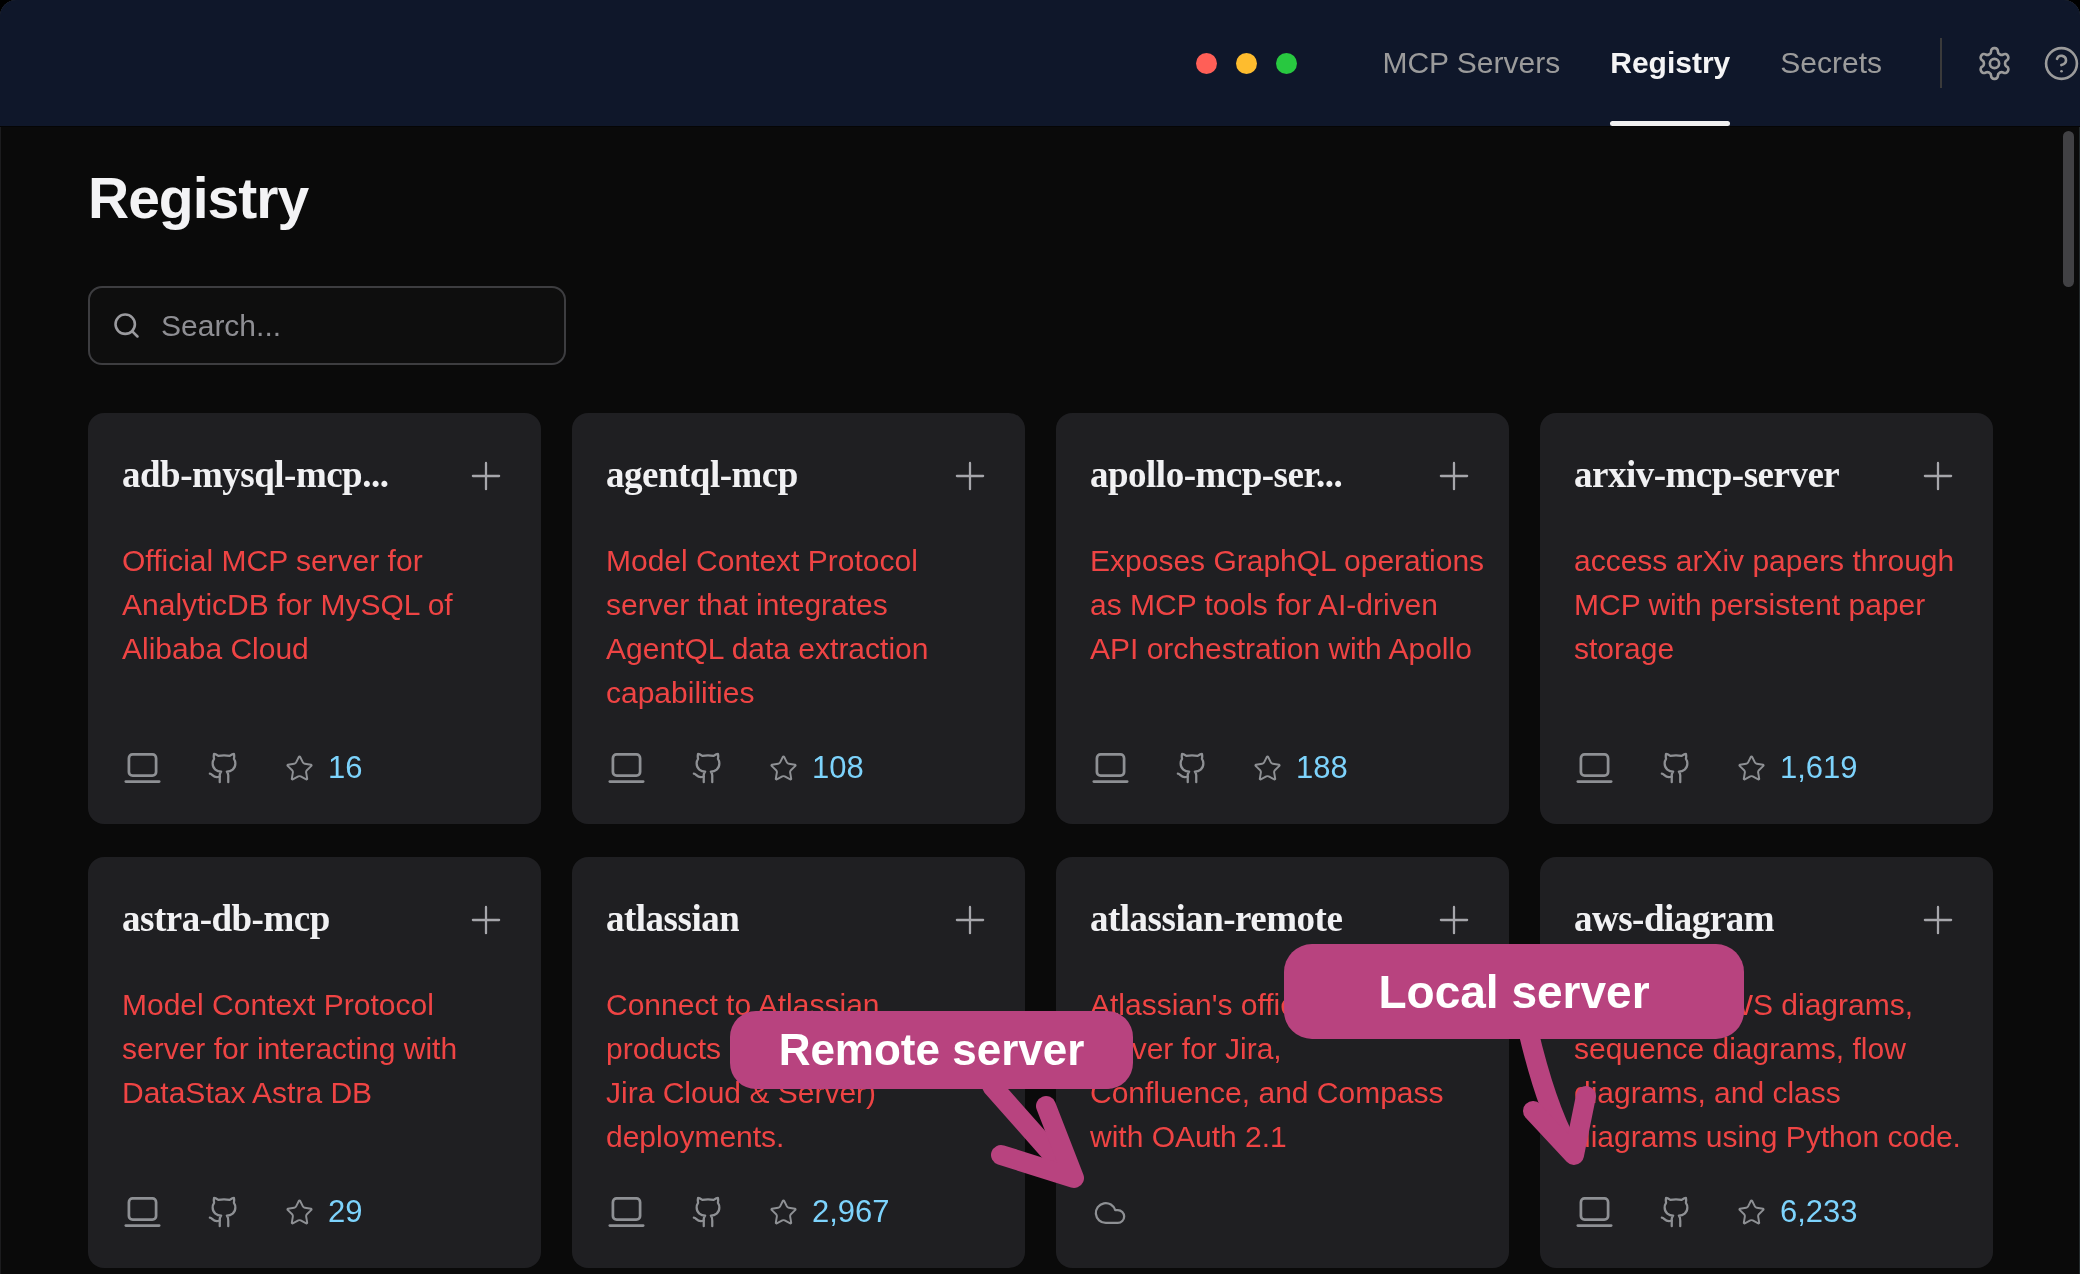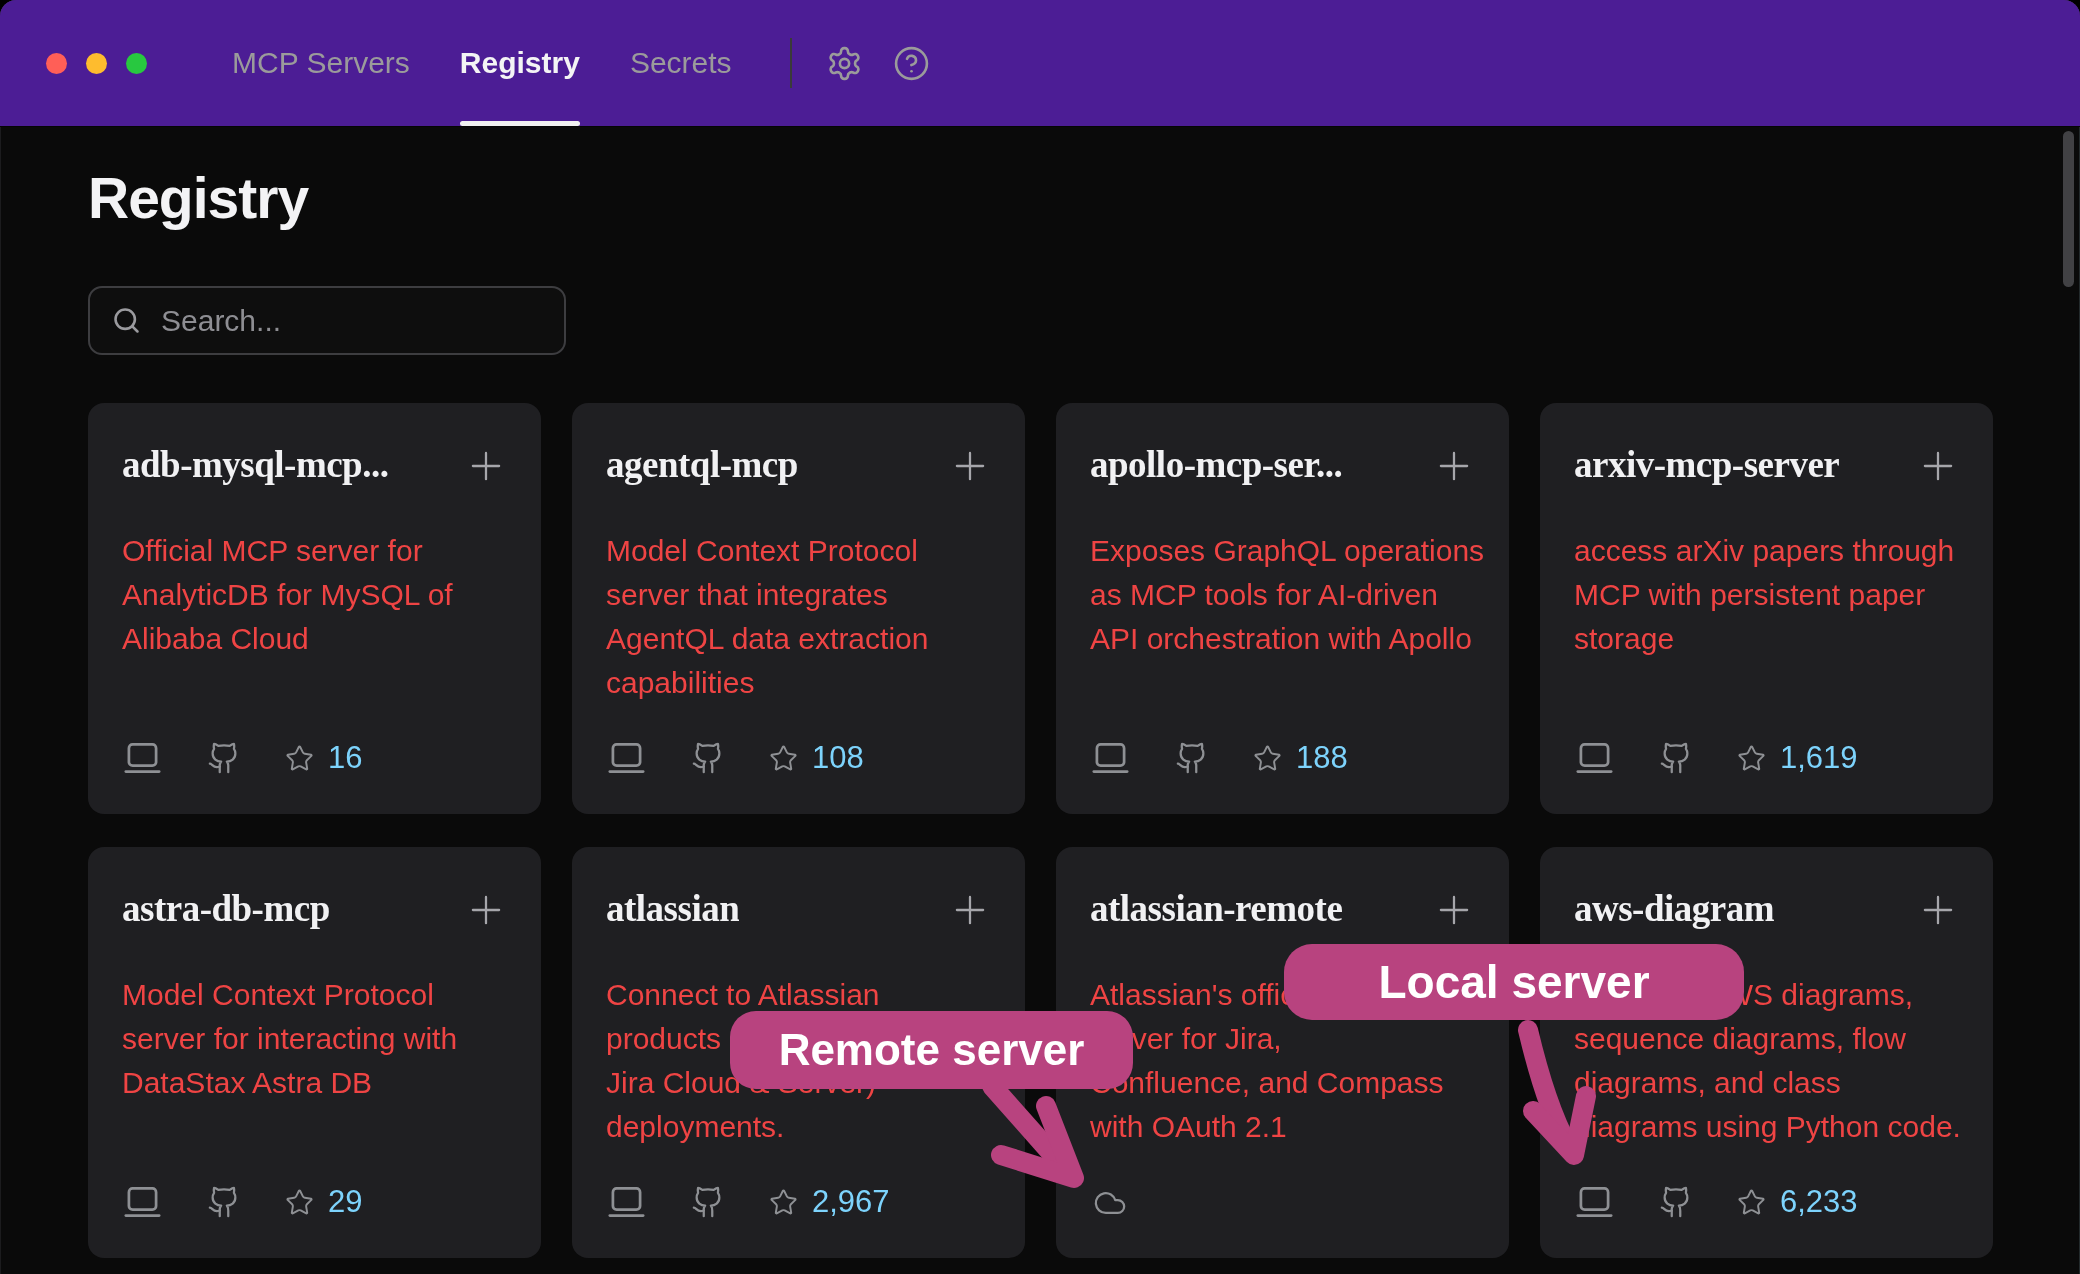--- a/index.html
+++ b/index.html
@@ -9,40 +9,40 @@
     font-family:"Liberation Sans", sans-serif;
     -webkit-font-smoothing:antialiased;
   }
   .window {
     position:relative; width:2080px; height:1274px;
     background:#0a0a0a; border-radius:16px 16px 0 0; overflow:hidden;
     box-shadow: inset 0 2px 0 #3c3c3e, inset 1px 0 0 #1c1c1e, inset -1px 0 0 #232a2c;
   }
   
   .titlebar {
-    height:127px; background:#4c1d95; display:flex; align-items:stretch;
-    border-bottom:1px solid #050505; position:relative;
+    height:127px; background:#0f172a; display:flex; align-items:stretch;
+    border-bottom:1px solid #050505; position:relative;justify-content:flex-end;
   }
   .traffic { display:flex; align-items:center; gap:19px; margin-left:46px; }
   .light { width:21px; height:21px; border-radius:50%; }
   .tabs { display:flex; gap:50px; margin-left:85px; font-size:30px; }
   .tab { position:relative; display:flex; align-items:center; color:#9b9b9b; cursor:pointer; }
   .tab.active { color:#f4f4f5; font-weight:600; }
   .tab.active::after {
     content:""; position:absolute; left:0; right:0; bottom:0; height:5px;
     background:#f0f0f0; border-radius:3px;
   }
   .tb-divider { width:2px; height:50px; background:#3a3a3a; align-self:center; margin-left:58px; }
   .tb-icons { display:flex; align-items:center; gap:30px; margin-left:34px; color:#9b9b9b; }
   .tb-icons svg { display:block; cursor:pointer; }
   
   .main { padding:0 88px; }
   .page-title { margin:38px 0 0; font-size:57px; line-height:66px; font-weight:700; color:#f3f3f5; letter-spacing:-1px; }
   .searchbox {
-    margin-top:55px; width:478px; height:69px; background:#0e0e0e;
+    margin-top:55px; width:478px; height:79px; background:#0e0e0e;
     border:2px solid #3d3d40; border-radius:14px;
     display:flex; align-items:center; padding:0 21px; gap:17px; color:#9a9a9e;
   }
   .searchbox input {
     flex:1; background:transparent; border:none; outline:none;
     font-family:"Liberation Sans", sans-serif; font-size:30px; color:#e4e4e6;
   }
   .searchbox input::placeholder { color:#8e8e93; opacity:1; }
   
   .grid { margin-top:48px; display:grid; grid-template-columns:repeat(4,453px); gap:33px 31px; }
@@ -62,21 +62,21 @@
   .card-footer { margin-top:auto; display:flex; align-items:center; gap:44px; color:#8e9094; }
   .star-group { display:flex; align-items:center; gap:14px; }
   .star-count { font-size:31px; color:#7dd3fc; }
   .icon { display:block; }
   
   .callout {
     position:absolute; z-index:20; background:#b8437f; color:#fff; font-weight:700;
     display:flex; align-items:center; justify-content:center; pointer-events:none;
   }
   .callout-remote { left:730px; top:1011px; width:403px; height:78px; border-radius:26px; font-size:44px; }
-  .callout-local  { left:1284px; top:944px; width:460px; height:76px; border-radius:28px; font-size:46px; }
+  .callout-local  { left:1284px; top:944px; width:460px; height:95px; border-radius:28px; font-size:46px; }
   .arrows { position:absolute; left:0; top:0; z-index:19; pointer-events:none; }
   
   .scroll-thumb {
     position:absolute; right:6px; top:131px; width:11px; height:156px;
     border-radius:6px; background:#414144; z-index:30;
   }
 </style>
 </head>
 <body>
 

